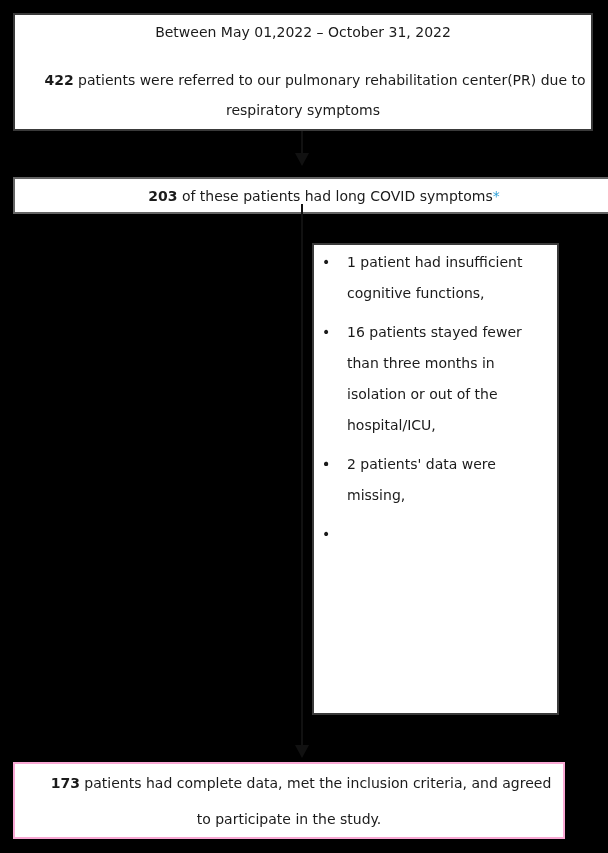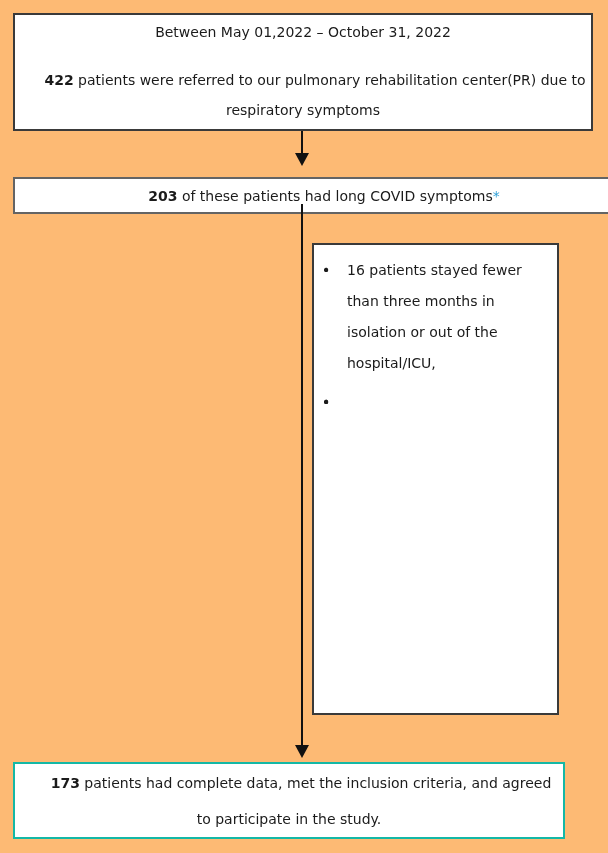--- a/index.html
+++ b/index.html
@@ -1,19 +1,19 @@
 <!DOCTYPE html>
 <html><head>
 <meta charset="utf-8">
 <style>
   html,body{margin:0;padding:0;background:#ffffff;}
   .canvas{
     position:relative;
     width:608px;height:853px;
-    background:#fdba74;
+    background:#000000;
     font-family:"DejaVu Sans", sans-serif;
     font-size:14px;
     color:#1b1b1b;
     overflow:hidden;
   }
   .box{
     position:absolute;
     box-sizing:border-box;
     background:#ffffff;
   }
@@ -50,21 +50,21 @@
   }
   .box-exclusions li:last-child{margin-bottom:0;}
   .bullet{
     position:absolute;left:8px;top:0;
     line-height:31px;
     font-size:14px;
   }
   
   .box-included{
     left:13px;top:762px;width:552px;height:77px;
-    border:2px solid #14b8a6;
+    border:2px solid #f9a8d4;
     text-align:center;
     padding:1px 10px 0 10px;
     line-height:36px;
   }
   .bold{font-weight:bold;margin-left:24px;}
   .asterisk{color:#2e9fd6;}
   
   .vline{
     position:absolute;left:301px;width:2px;
     background:#111111;
@@ -99,33 +99,35 @@
   </div>
 
   <div class="vline vline-2"></div>
   <div class="arrowhead arrowhead-2"></div>
 
   <div class="box box-exclusions">
     <ul>
 
         <li>
           <span class="bullet">•</span>
+          <span>1 patient had insufficient cognitive functions,</span>
         </li>
 
         <li>
           <span class="bullet">•</span>
           <span>16 patients stayed fewer than three months in isolation or out of the hospital/ICU,</span>
         </li>
 
         <li>
           <span class="bullet">•</span>
         </li>
 
         <li>
           <span class="bullet">•</span>
+          <span>2 patients' data were missing,</span>
         </li>
 
         <li>
           <span class="bullet">•</span>
         </li>
       </ul>
   </div>
 
   <div class="box box-included">
     <span class="bold">173</span><span> patients had complete data, met the inclusion criteria, and agreed to participate in the study.</span>

